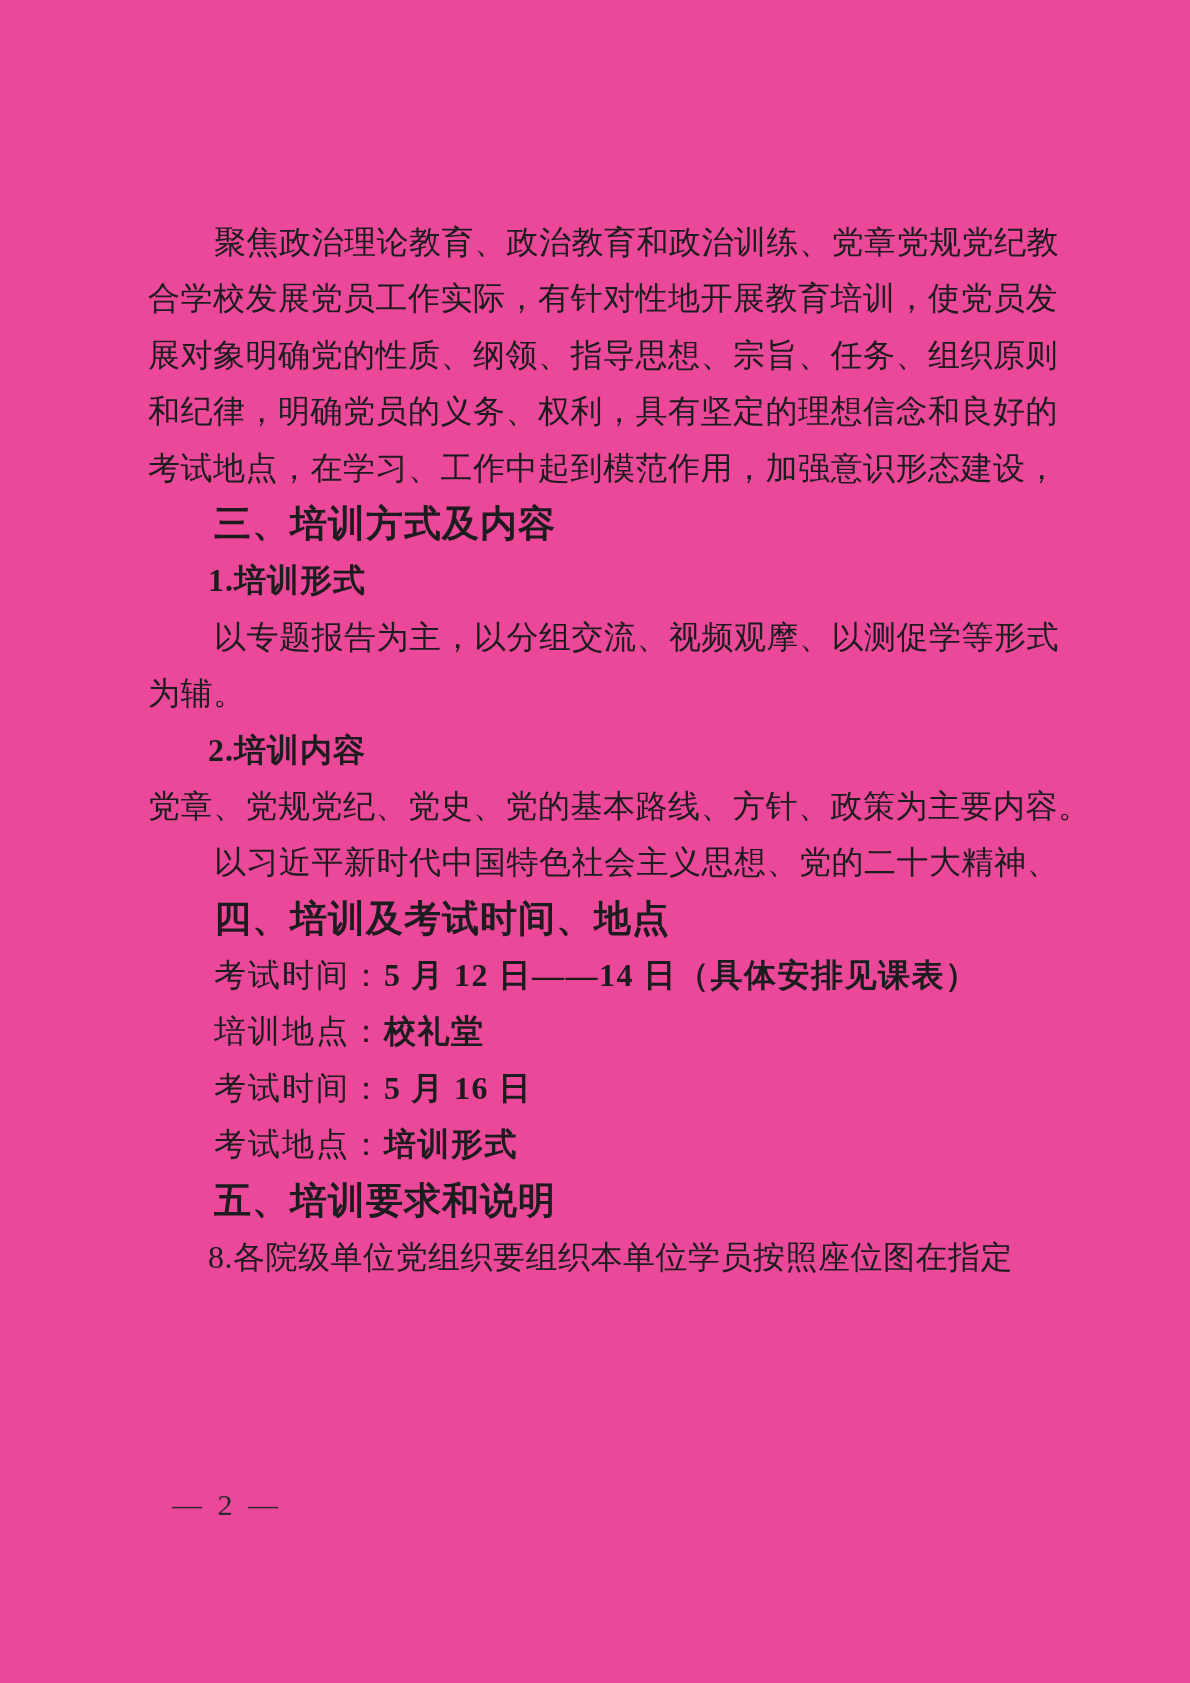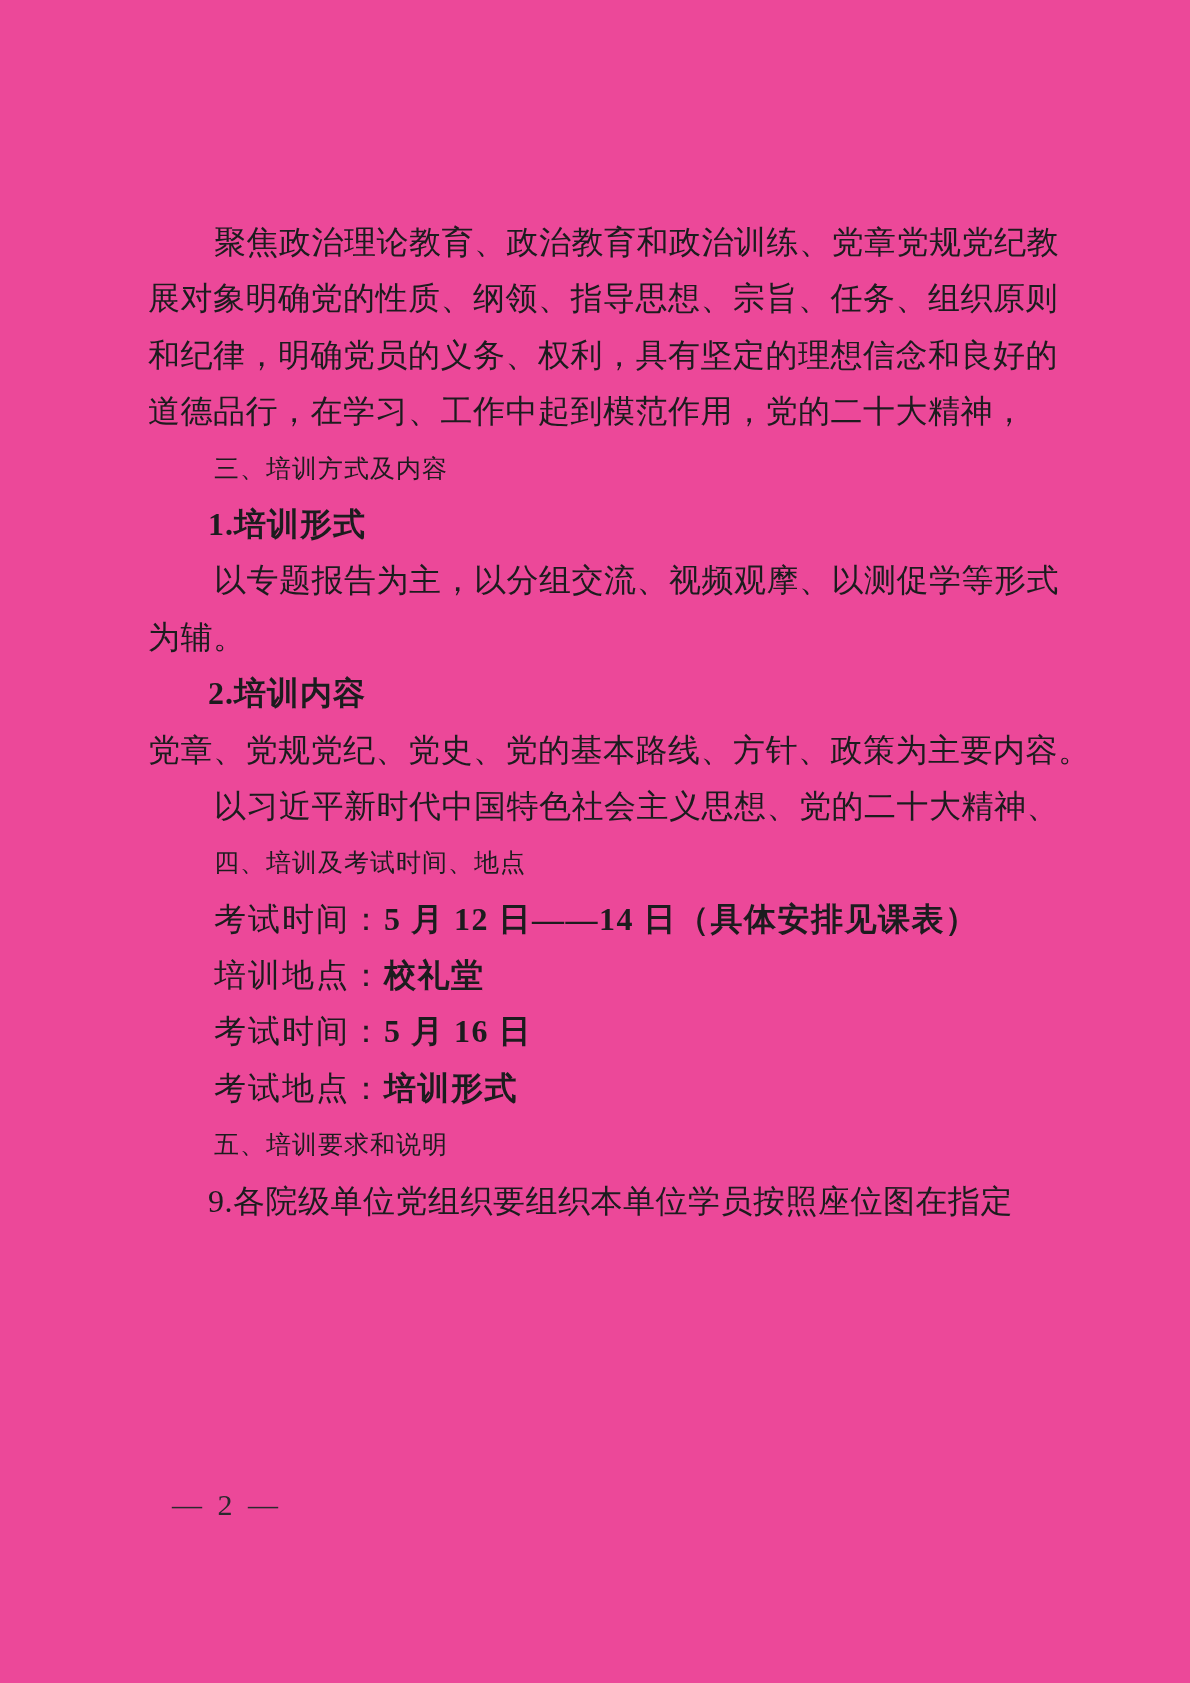--- a/index.html
+++ b/index.html
@@ -32,22 +32,22 @@
     font-weight: 400;
   }
   .indent {
     padding-left: 66px;
   }
   .indent-num {
     padding-left: 60px;
   }
   .heading {
     font-family: "Liberation Sans", "DejaVu Sans", sans-serif;
-    font-weight: normal;
-    font-size: 25px;
+    font-weight: bold;
+    font-size: 37px;
     letter-spacing: 1px;
   }
   .subheading {
     font-weight: bold;
     font-size: 32px;
     letter-spacing: 1px;
   }
   .bold-value {
     font-weight: bold;
     letter-spacing: 1.5px;
@@ -66,23 +66,24 @@
   }
 </style>
 </head>
 <body>
 
 <div class="page">
 
   <div class="text-block">
 
     <div class="line indent">聚焦政治理论教育、政治教育和政治训练、党章党规党纪教</div>
+    <div class="line">合学校发展党员工作实际，有针对性地开展教育培训，使党员发</div>
     <div class="line">展对象明确党的性质、纲领、指导思想、宗旨、任务、组织原则</div>
     <div class="line">和纪律，明确党员的义务、权利，具有坚定的理想信念和良好的</div>
-    <div class="line">道德品行，在学习、工作中起到模范作用，党的二十大精神，</div>
+    <div class="line">考试地点，在学习、工作中起到模范作用，加强意识形态建设，</div>
 
     <div class="line indent heading">三、培训方式及内容</div>
     <div class="line indent-num subheading">1.培训形式</div>
     <div class="line indent">以专题报告为主，以分组交流、视频观摩、以测促学等形式</div>
     <div class="line">为辅。</div>
     <div class="line indent-num subheading">2.培训内容</div>
     <div class="line">党章、党规党纪、党史、党的基本路线、方针、政策为主要内容。</div>
     <div class="line indent">以习近平新时代中国特色社会主义思想、党的二十大精神、</div>
 
     <div class="line indent heading">四、培训及考试时间、地点</div>
@@ -93,19 +94,19 @@
       <span class="field-label">培训地点：</span><span class="bold-value">校礼堂</span>
     </div>
     <div class="line indent">
       <span class="field-label">考试时间：</span><span class="bold-value">5 月 16 日</span>
     </div>
     <div class="line indent">
       <span class="field-label">考试地点：</span><span class="bold-value">培训形式</span>
     </div>
 
     <div class="line indent heading">五、培训要求和说明</div>
-    <div class="line indent-num">9.各院级单位党组织要组织本单位学员按照座位图在指定</div>
+    <div class="line indent-num">8.各院级单位党组织要组织本单位学员按照座位图在指定</div>
 
   </div>
 
   <div class="page-number">— 2 —</div>
 
 </div>
 
 </body></html>

